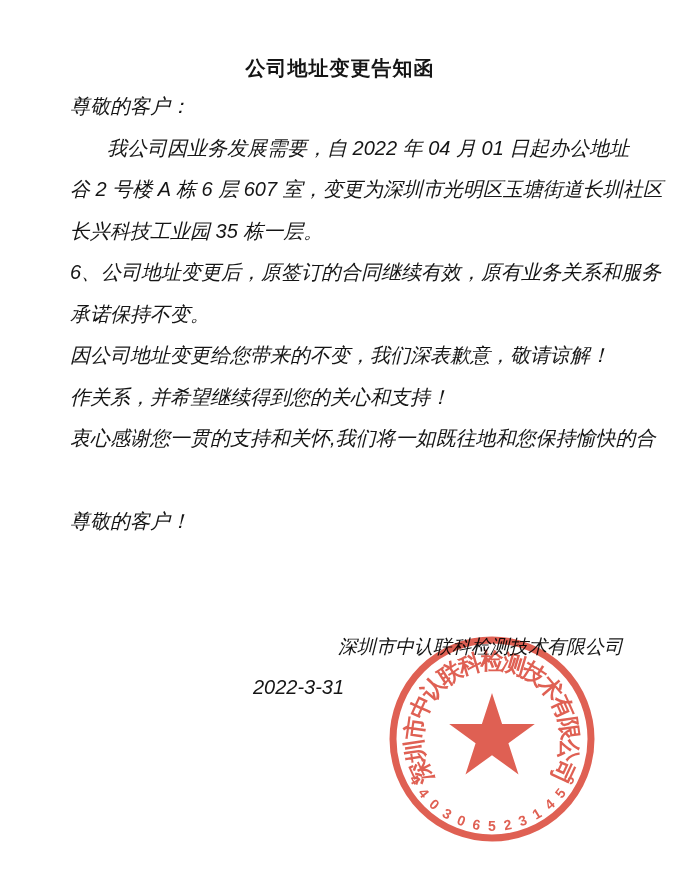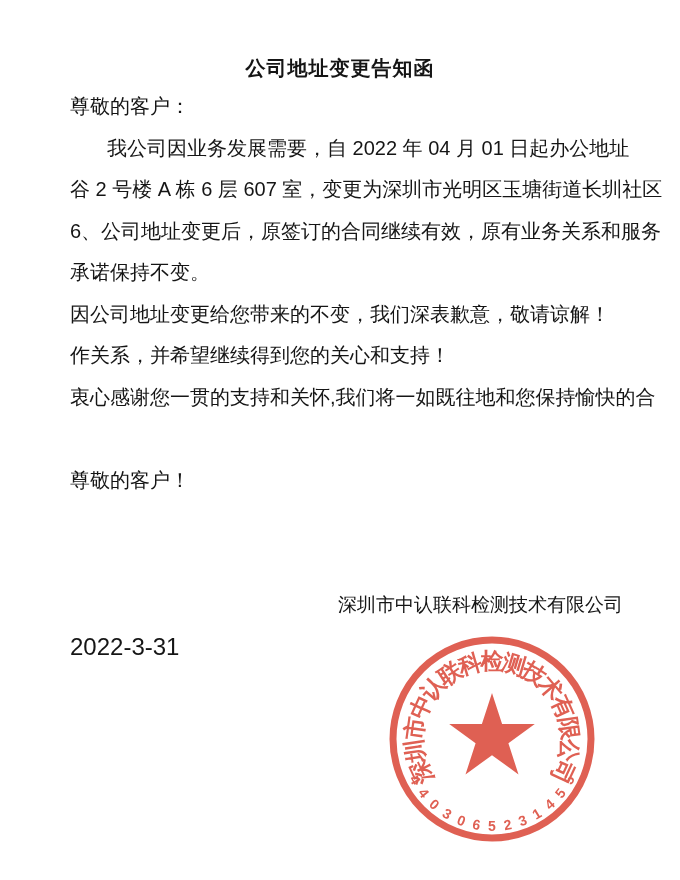--- a/index.html
+++ b/index.html
@@ -15,50 +15,52 @@
   }
   .doc-title{
     position:absolute;top:54px;left:0;width:680px;
     text-align:center;
     font-size:20px;font-weight:700;letter-spacing:1px;
     line-height:28px;
   }
   .body-text{
     position:absolute;left:70px;top:86px;width:553px;
     font-size:20px;
+    font-style:italic;
   }
   .line{
     height:41.5px;line-height:41.5px;
     white-space:nowrap;
     text-align:justify;
   }
   .line.justify{ text-align-last:justify; }
   .line.indent{ text-indent:37px; }
   .line.right{ text-align:right; }
   .line.sig{ font-size:19px; }
-  .line.date{ text-align:left; padding-right:96px; font-size:24px; }
+  .line.date{ text-align:center; padding-right:96px; font-size:20px; }
   .seal{
     position:absolute;left:387px;top:634px;width:210px;height:210px;
     mix-blend-mode:multiply;
     opacity:0.92;
   }
   .seal svg{display:block;width:210px;height:210px;}
   .seal text{font-family:"Liberation Sans","DejaVu Sans",sans-serif;}
 </style>
 </head>
 <body>
 
 <div class="page">
 
   <div class="doc-title">公司地址变更告知函</div>
 
   <div class="body-text">
     <div class="line">尊敬的客户：</div>
     <div class="line indent justify">我公司因业务发展需要，自 2022 年 04 月 01 日起办公地址</div>
     <div class="line justify">谷 2 号楼 A 栋 6 层 607 室，变更为深圳市光明区玉塘街道长圳社区</div>
+    <div class="line">长兴科技工业园 35 栋一层。</div>
     <div class="line justify">6、公司地址变更后，原签订的合同继续有效，原有业务关系和服务</div>
     <div class="line">承诺保持不变。</div>
     <div class="line">因公司地址变更给您带来的不变，我们深表歉意，敬请谅解！</div>
     <div class="line">作关系，并希望继续得到您的关心和支持！</div>
     <div class="line justify">衷心感谢您一贯的支持和关怀,我们将一如既往地和您保持愉快的合</div>
     <div class="line"></div>
     <div class="line">尊敬的客户！</div>
     <div class="line"></div>
     <div class="line"></div>
     <div class="line right sig">深圳市中认联科检测技术有限公司</div>

